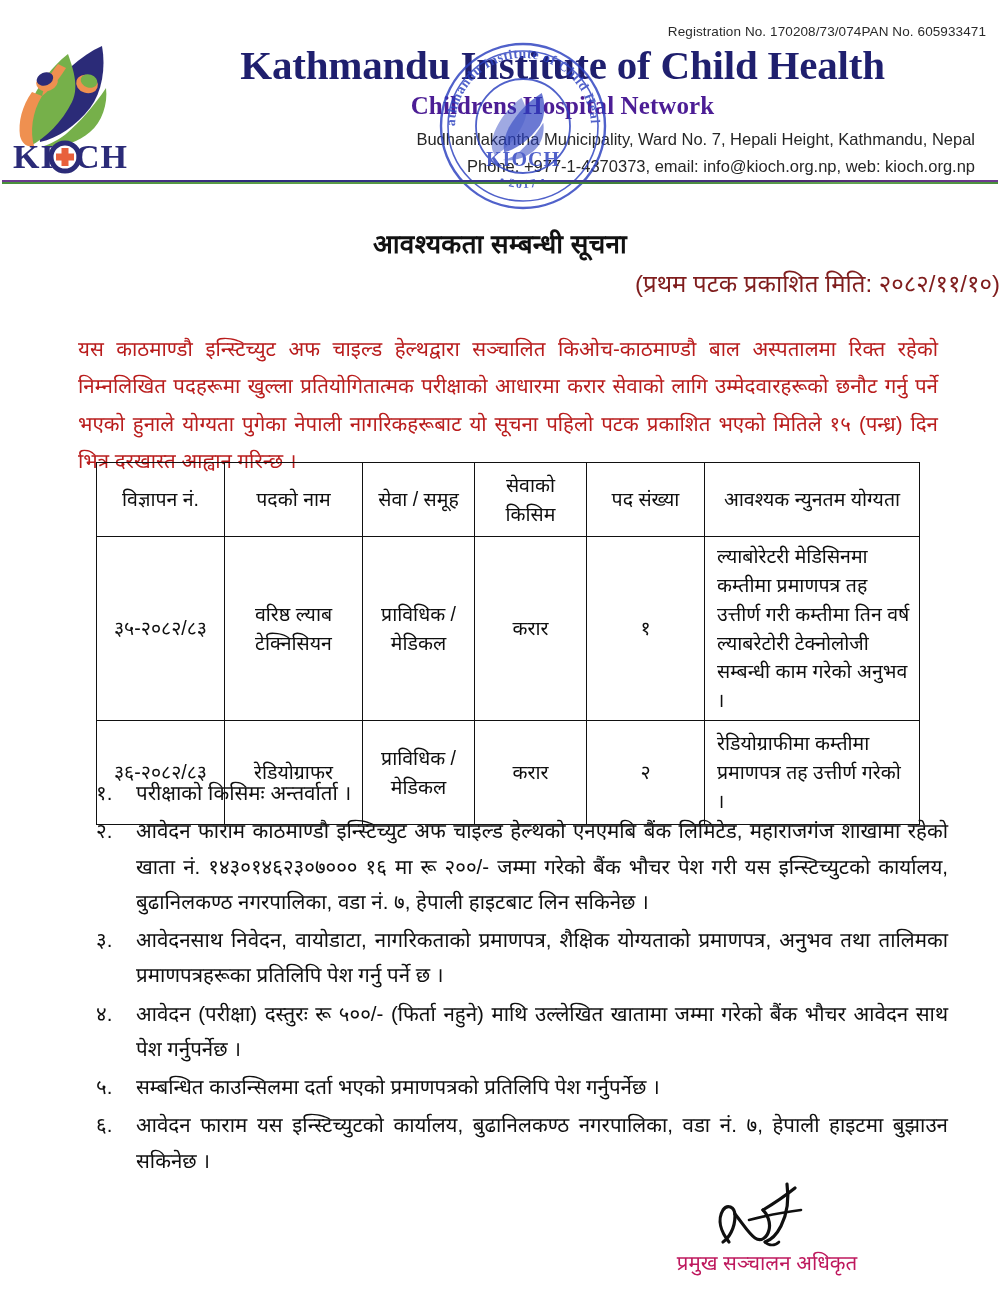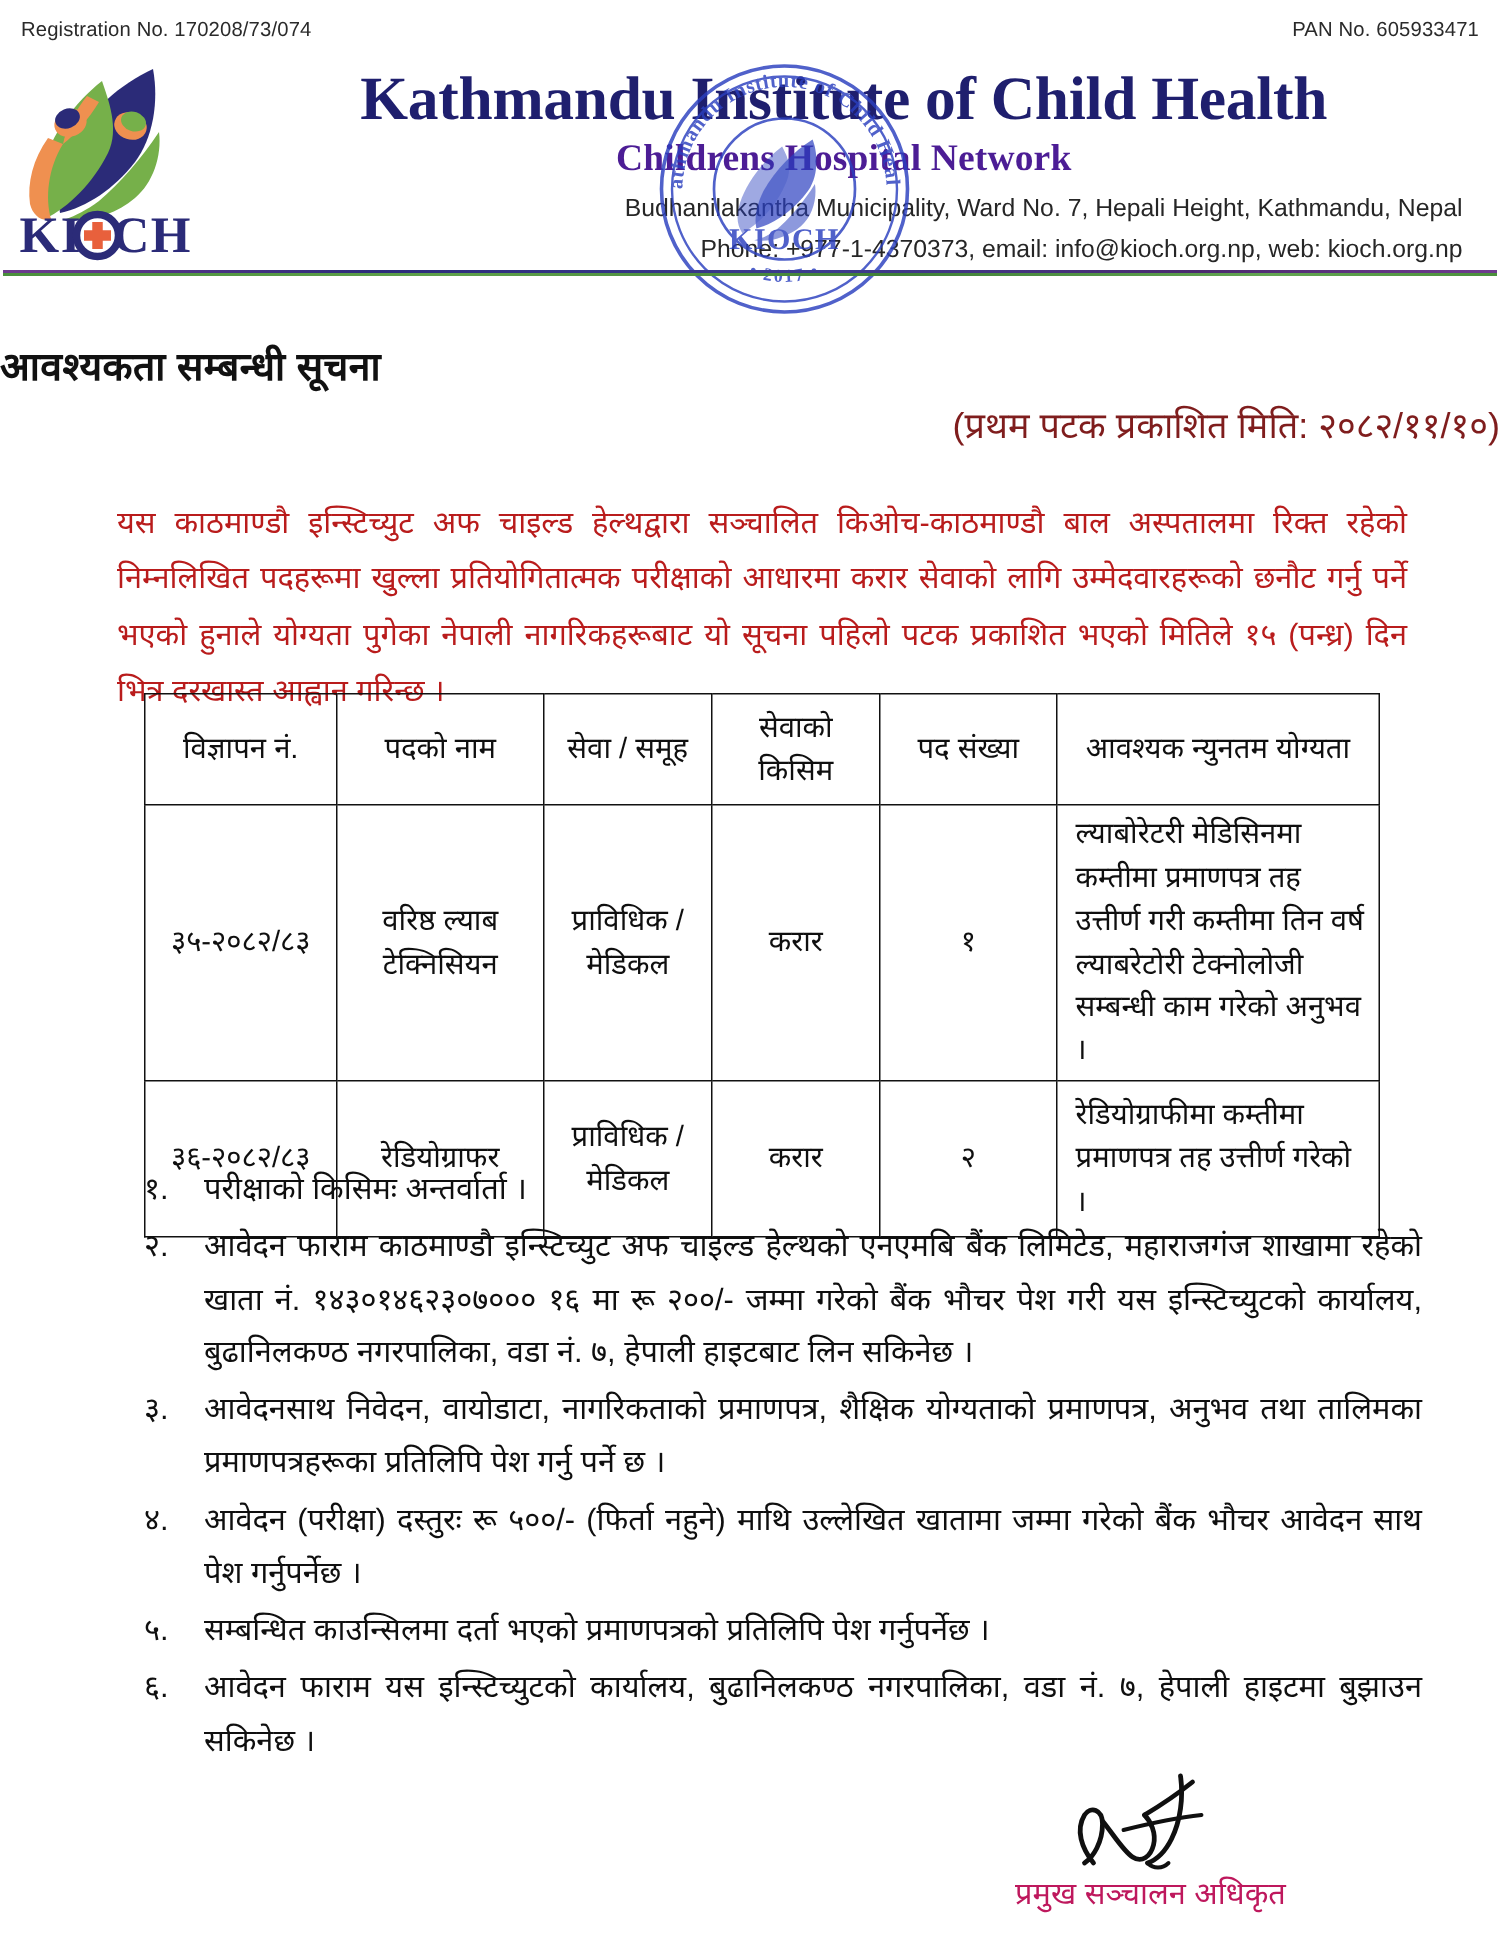--- a/index.html
+++ b/index.html
@@ -12,23 +12,23 @@
     width: 1000px; height: 1293px;
     position: relative;
     font-family: "Liberation Sans", "DejaVu Sans", sans-serif;
     color: #1a1a1a;
     overflow: hidden;
   }
 
   
   .topline {
     position: absolute;
-    top: 12px; left: 0; right: 0;
+    top: 24px; left: 0; right: 0;
     display: flex;
-    justify-content: space-between;
+    justify-content: flex-end;
     padding: 0 14px;
     font-size: 13.5px;
     color: #2a2a2a;
     letter-spacing: .1px;
   }
 
   
   .header {
     position: absolute;
     top: 28px; left: 0; right: 0;
@@ -90,20 +90,21 @@
     top: 180px; left: 2px; right: 2px;
     height: 5px;
   }
   .divider .d1 { height: 2px; background: linear-gradient(90deg,#6e3b8e 0%, #2b2b7a 25%, #3c3c8f 55%, #4a2a6e 80%, #6e3b8e 100%); }
   .divider .d2 { height: 2px; background: linear-gradient(90deg,#4a8f3c 0%, #5ea04a 30%, #3f7f38 60%, #63a552 85%, #4a8f3c 100%); }
 
   
   .notice-title {
     position: absolute;
     top: 225px; left: 0; right: 0;
+    text-align: center;
     font-size: 26px;
     font-weight: bold;
     color: #111;
     letter-spacing: .3px;
   }
   .notice-date {
     position: absolute;
     top: 266px; left: 0; right: 0;
     text-align: right;
     font-size: 24px;

